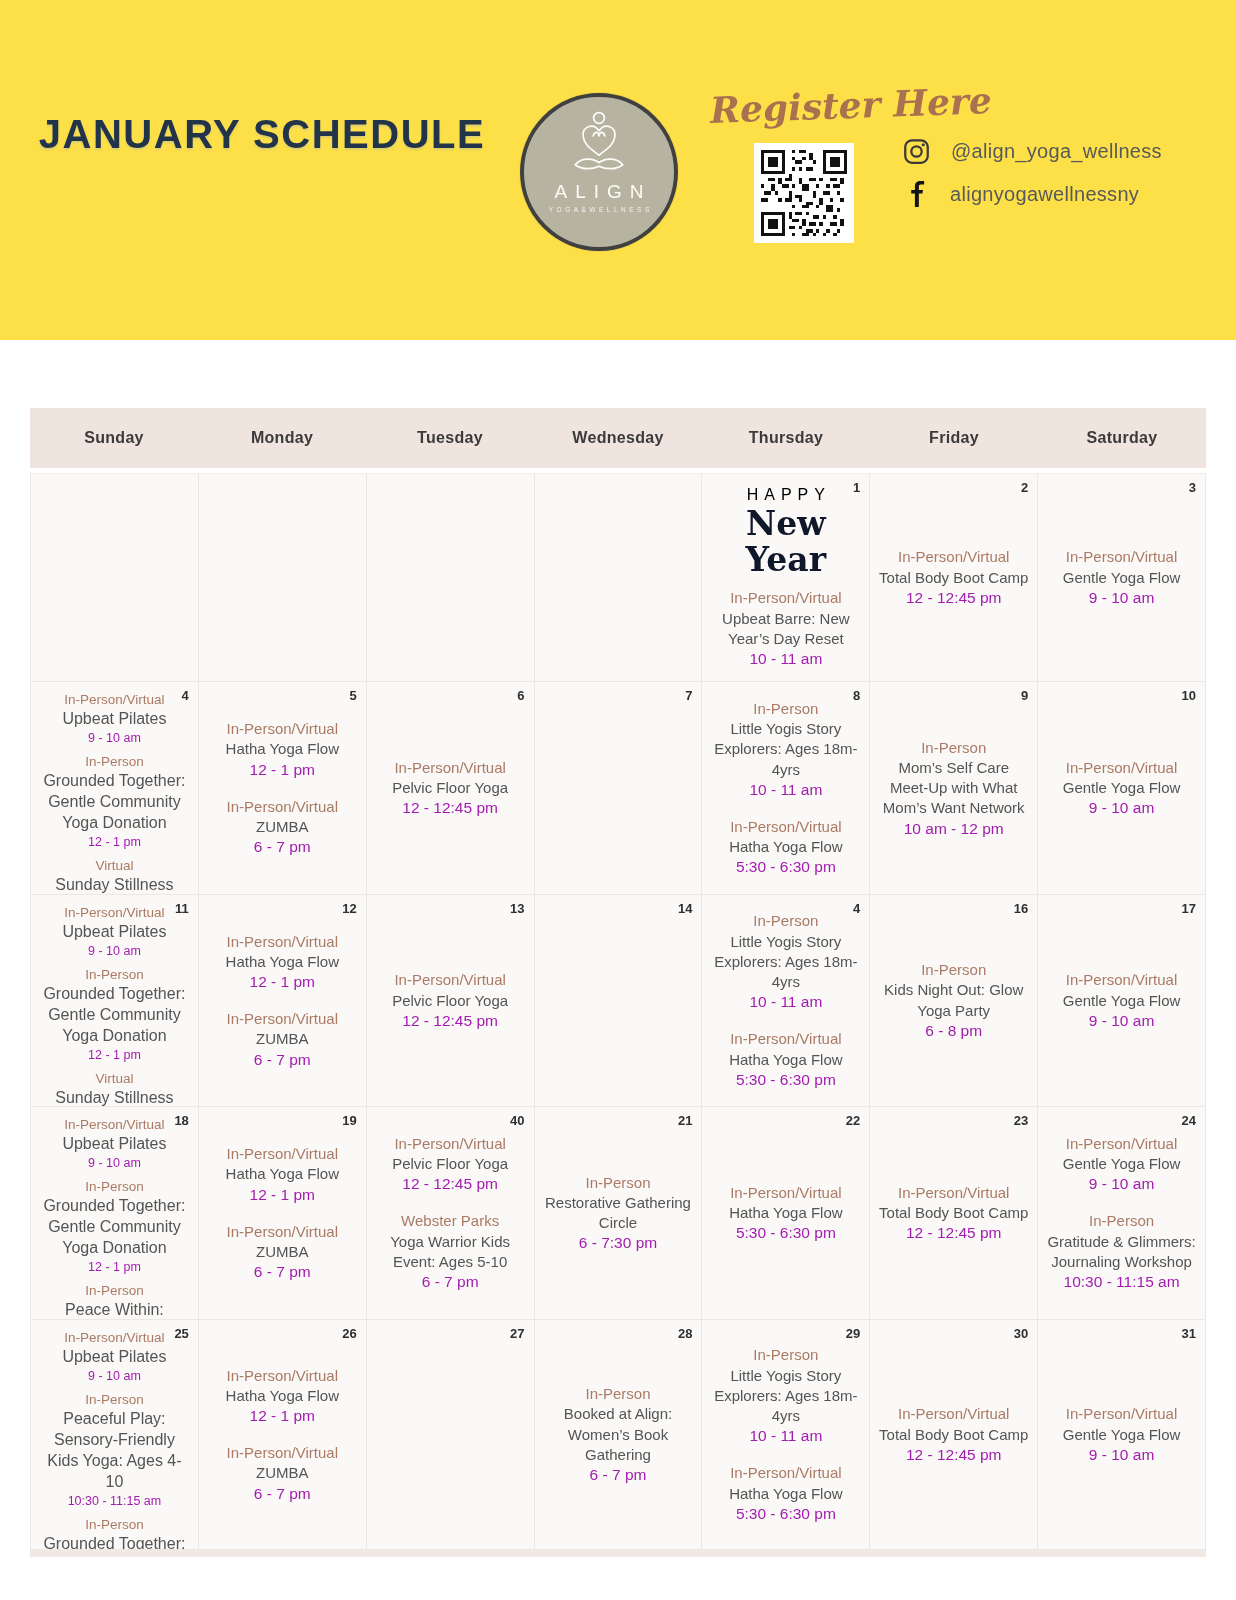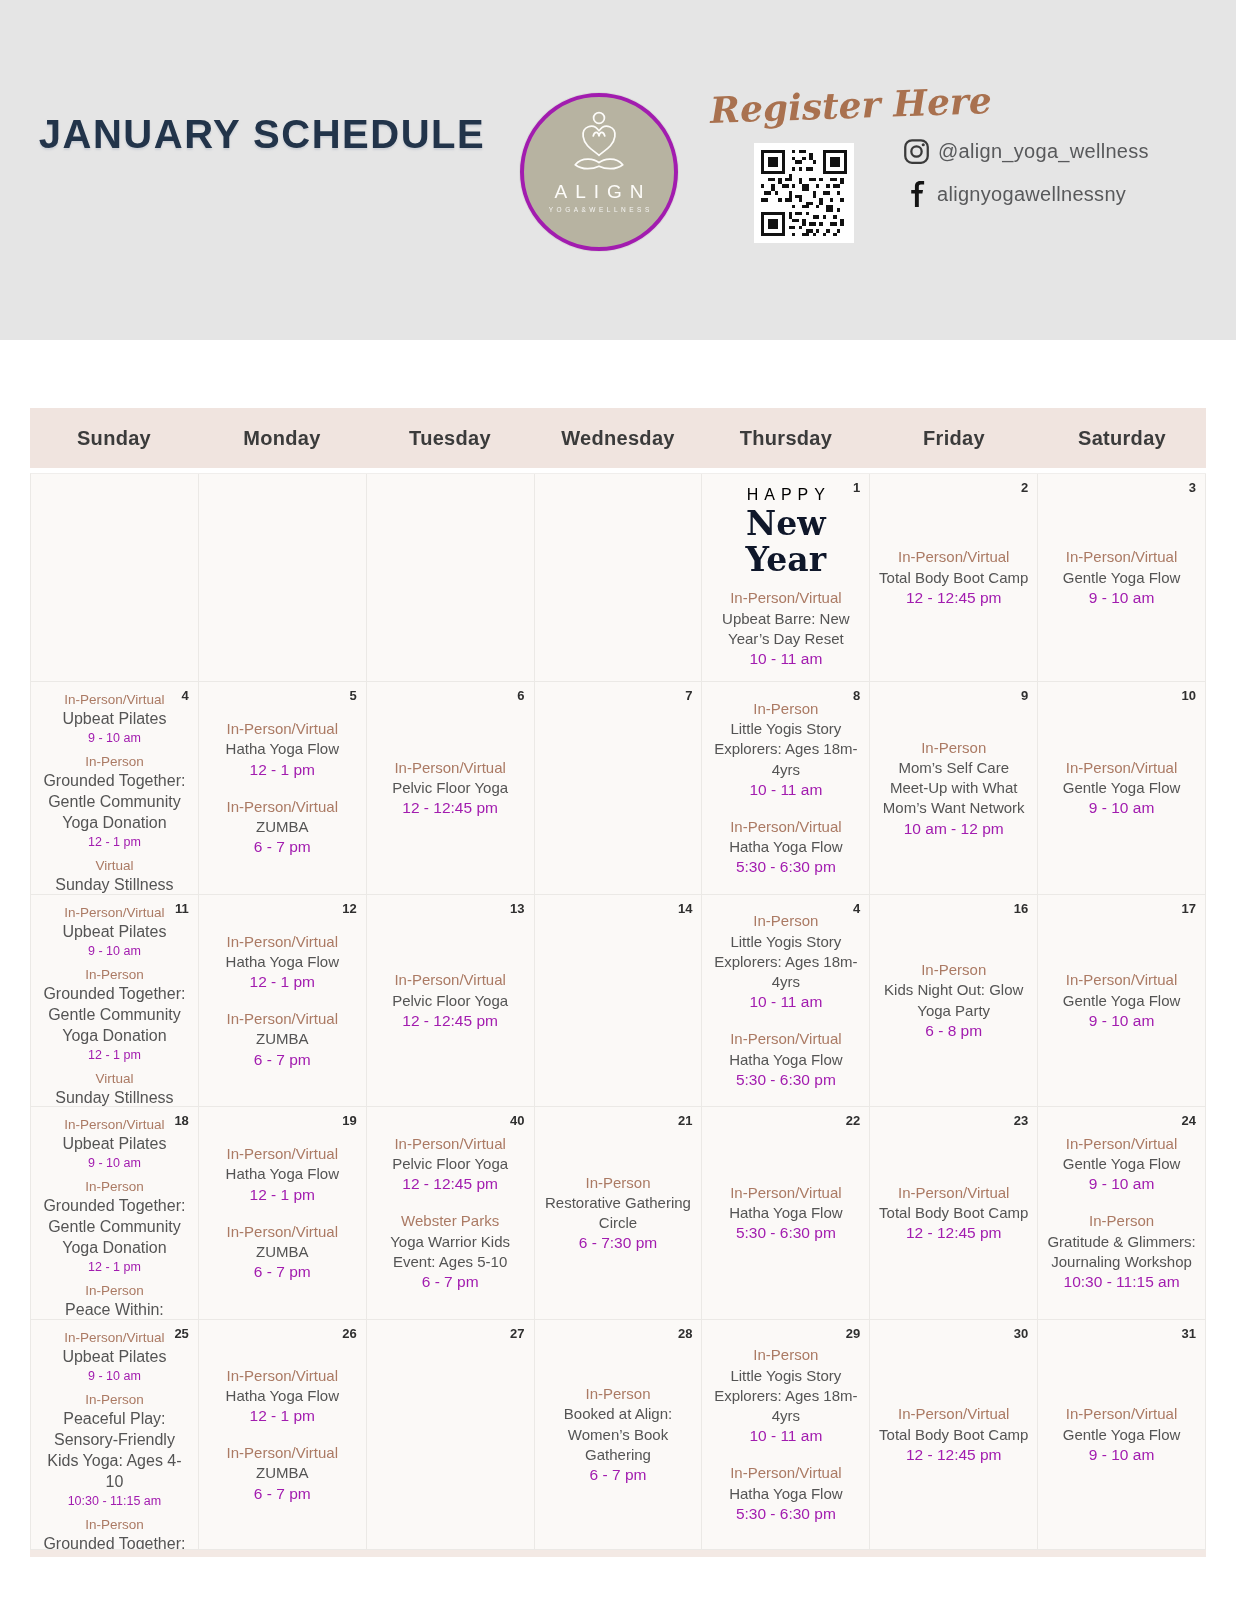--- a/index.html
+++ b/index.html
@@ -3,59 +3,59 @@
 <meta charset="utf-8">
 <style>
   * { margin:0; padding:0; box-sizing:border-box; }
   html,body { background:#ffffff; }
   .page {
     position:relative; width:1236px; height:1600px; margin:0 auto;
     background:#ffffff; overflow:hidden;
     font-family:"Liberation Sans", sans-serif;
   }
   
-  .hero { position:relative; width:100%; height:340px; background:#e5e5e5; }
+  .hero { position:relative; width:100%; height:340px; background:#fde047; }
   .title-block { position:absolute; left:36px; top:112px; width:452px; text-align:center; }
   .main-title {
     font-size:40px; font-weight:bold; letter-spacing:1.5px; color:#22344a;
     text-shadow:0 2px 2px rgba(160,170,185,0.35);
   }
   .script-title {
     font-family:"DejaVu Serif", serif; font-style:italic; font-weight:bold;
     font-size:42px; color:#a9714f; margin-top:2px; line-height:1.05;
   }
   .logo-badge {
     position:absolute; left:520px; top:93px; width:158px; height:158px;
-    border-radius:50%; background:#b7b3a1; border:4px solid #a21caf;
+    border-radius:50%; background:#b7b3a1; border:4px solid #404040;
     box-shadow:0 0 0 1px rgba(0,0,0,0.05);
     display:flex; flex-direction:column; align-items:center;
   }
   .logo-figure { margin-top:10px; }
   .logo-name { color:#fdfcf9; font-size:19px; letter-spacing:8px; margin-top:-4px; text-indent:8px; }
   .logo-tagline { color:rgba(255,255,255,0.85); font-size:6.5px; letter-spacing:3.5px; margin-top:3px; text-indent:3.5px; }
   .register {
     position:absolute; left:710px; top:84px;
     font-family:"DejaVu Serif", serif; font-style:italic; font-weight:bold;
     font-size:36px; color:#a9714f; transform:rotate(-2deg);
   }
   .qr-box {
     position:absolute; left:754px; top:143px; width:100px; height:100px;
     background:#ffffff; padding:7px;
   }
   .qr-box svg { width:100%; height:100%; display:block; }
   .socials { position:absolute; left:903px; top:138px; display:flex; flex-direction:column; gap:16px; }
-  .social-row { display:flex; align-items:center; gap:8px; }
+  .social-row { display:flex; align-items:center; gap:21px; }
   .social-handle { font-size:20px; color:#58595b; letter-spacing:0.3px; }
   
   .calendar { margin:68px 30px 0 30px; }
   .cal-header {
     display:grid; grid-template-columns:repeat(7,1fr); height:60px;
     background:#f0e4df; align-items:center; text-align:center; margin-bottom:5px;
   }
-  .day-name { font-size:20px; font-weight:bold; color:#3b3b3b; letter-spacing:0.3px; }
+  .day-name { font-size:16px; font-weight:bold; color:#3b3b3b; letter-spacing:0.3px; }
   .cal-body { border-left:1px solid #ebe9e6; border-top:1px solid #f0eeec; }
   .week { display:grid; grid-template-columns:repeat(7,1fr); }
   .week:nth-child(1) { height:208px; }
   .week:nth-child(2) { height:213px; }
   .week:nth-child(3) { height:212px; }
   .week:nth-child(4) { height:213px; }
   .week:nth-child(5) { height:230px; }
   .cell {
     position:relative; background:#fbf9f7;
     border-right:1px solid #ebe9e6; border-bottom:1px solid #ebe9e6;

